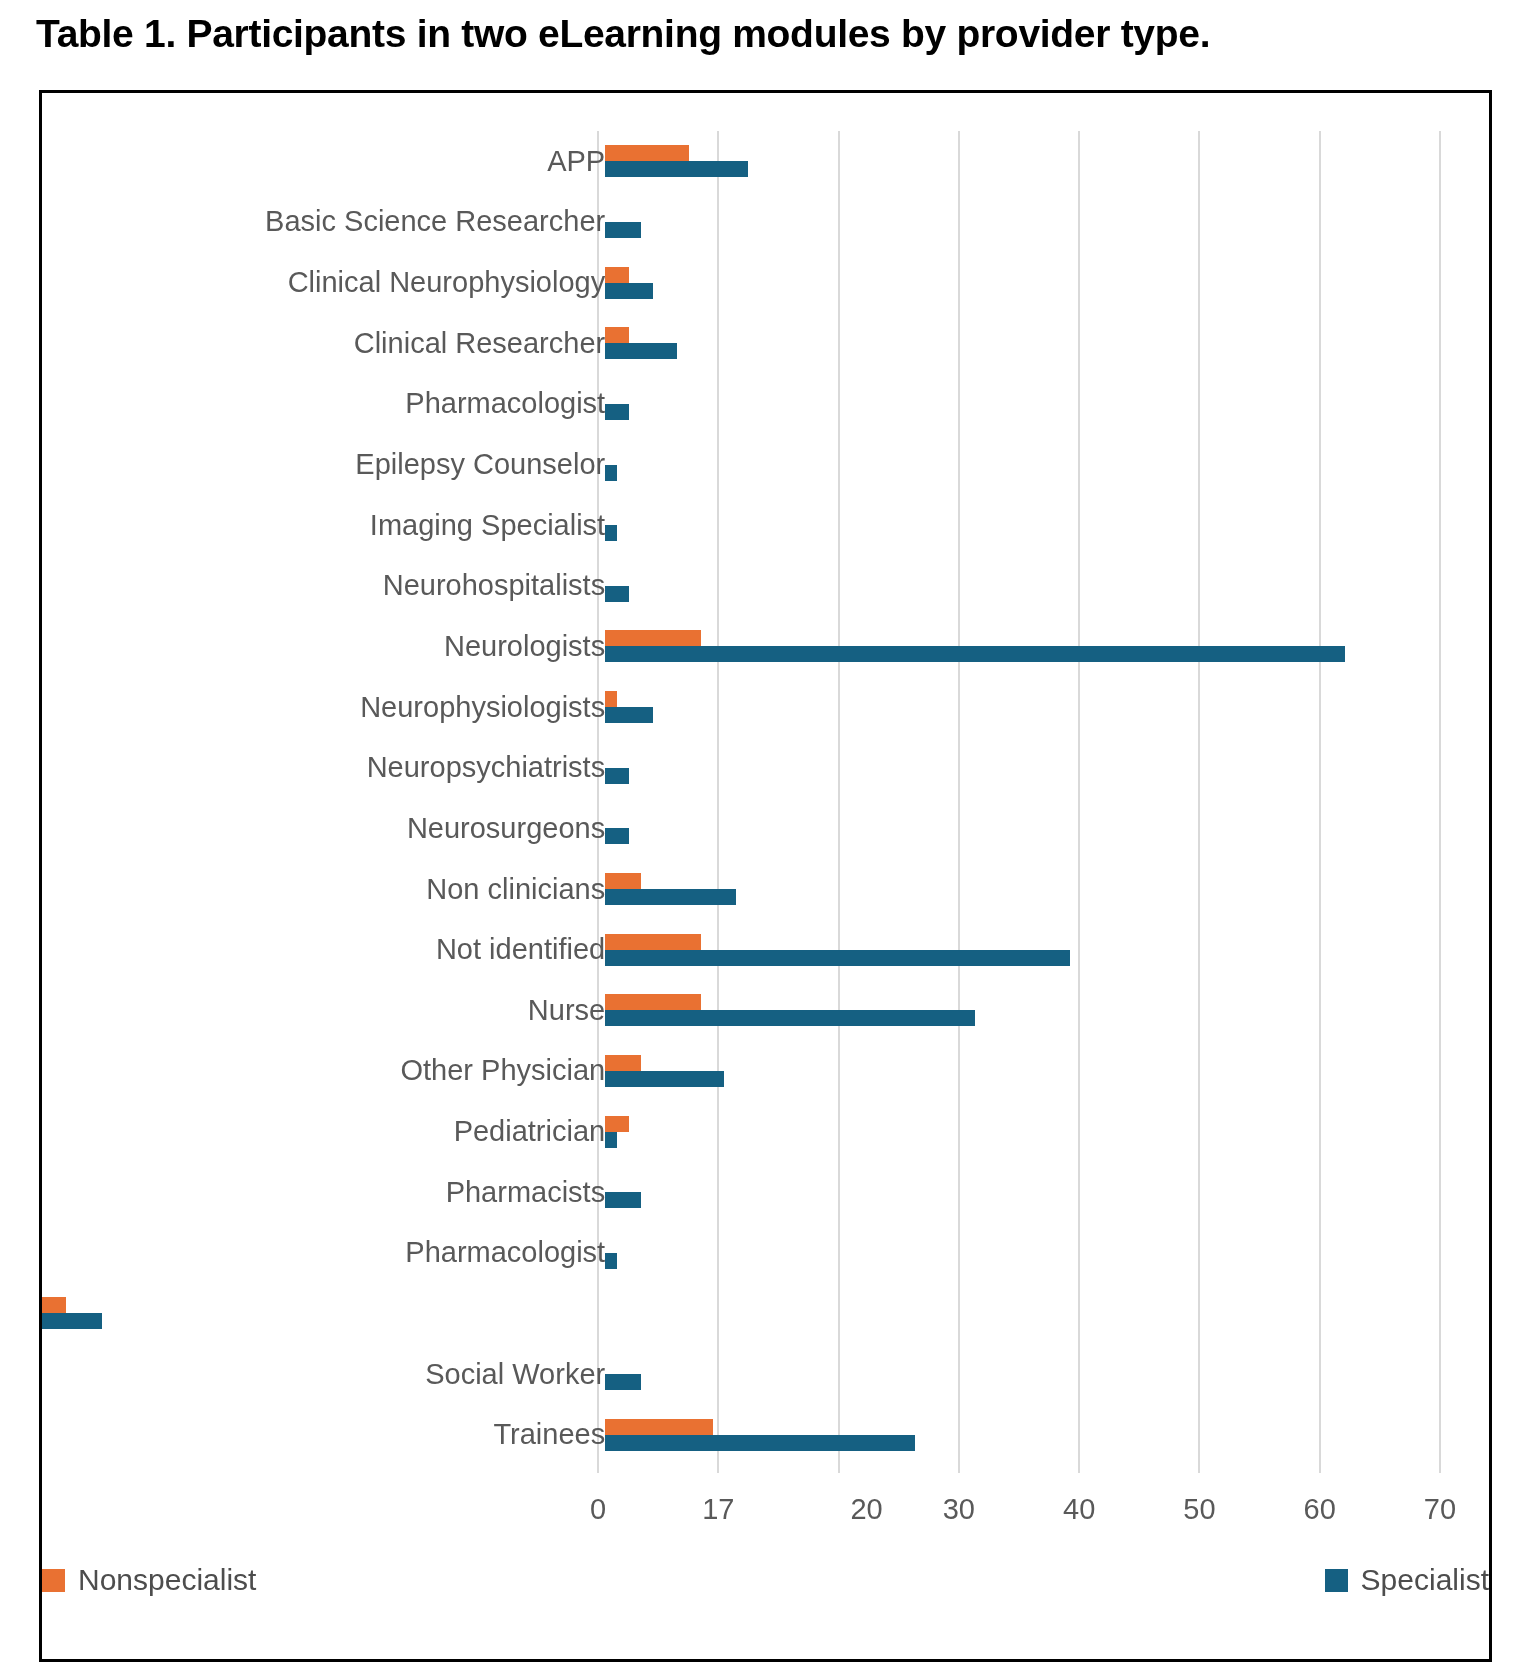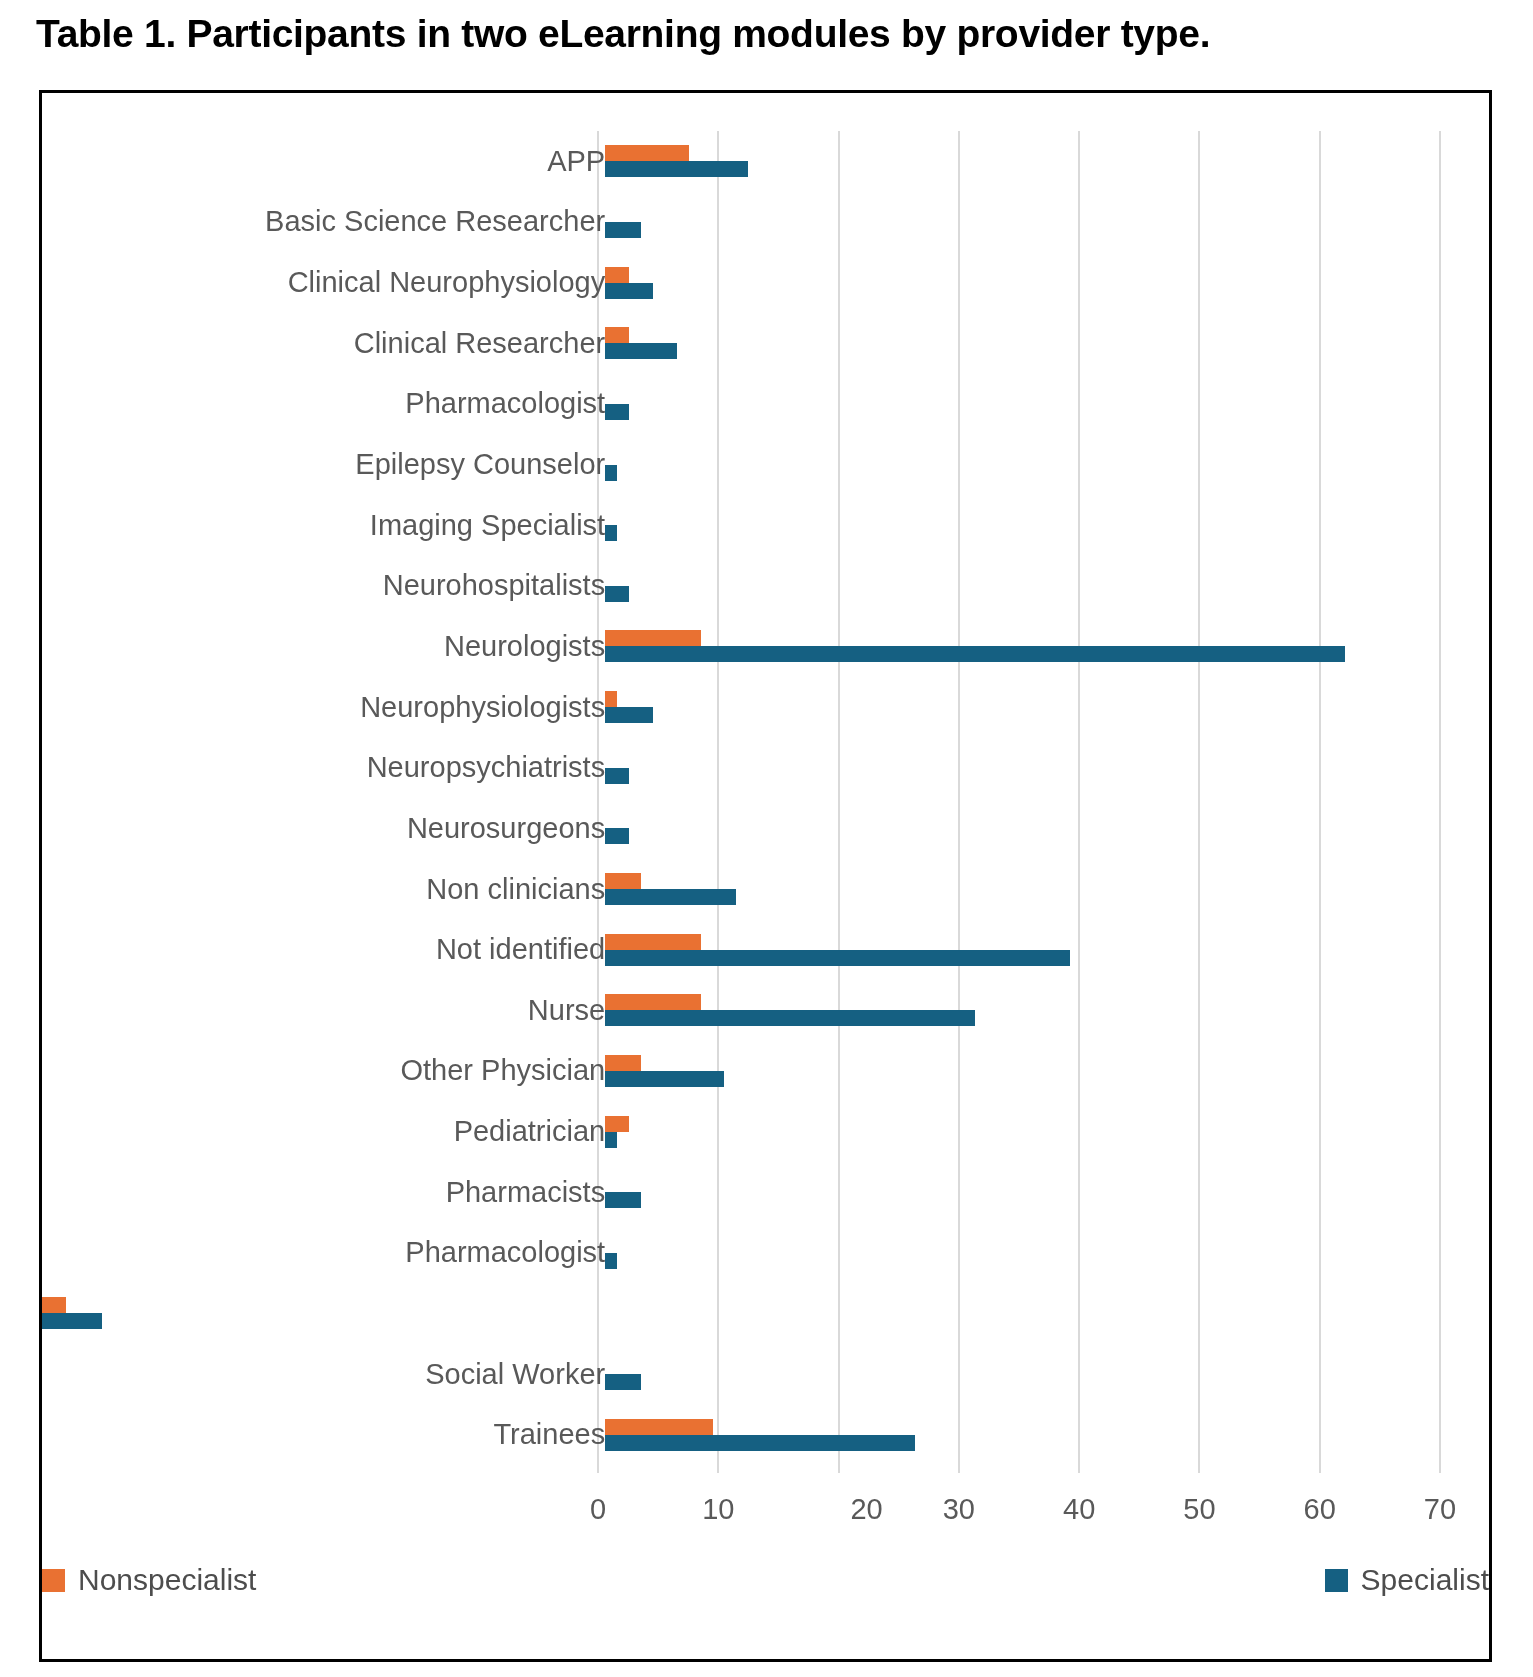--- a/index.html
+++ b/index.html
@@ -250,21 +250,21 @@
       <div class="row">
         <div class="cat-label">Trainees</div>
         <div class="track">
           <div class="bar" style="width: 12.8571%; background: rgb(233, 113, 50);"></div>
           <div class="bar" style="width: 37.1429%; background: rgb(21, 96, 130);"></div>
         </div>
       </div>
     </div>
   <div class="axis" id="axis">
       <span class="tick-label" style="left: 0%;">0</span>
-      <span class="tick-label" style="left: 14.2857%;">10</span>
+      <span class="tick-label" style="left: 14.2857%;">17</span>
       <span class="tick-label" style="left: 28.5714%; margin-left: 28px;">20</span>
       <span class="tick-label" style="left: 42.8571%;">30</span>
       <span class="tick-label" style="left: 57.1429%;">40</span>
       <span class="tick-label" style="left: 71.4286%;">50</span>
       <span class="tick-label" style="left: 85.7143%;">60</span>
       <span class="tick-label" style="left: 100%;">70</span>
     </div>
   <div class="legend" id="legend">
       <div class="legend-item">
         <span class="swatch" style="background: rgb(233, 113, 50);"></span>

